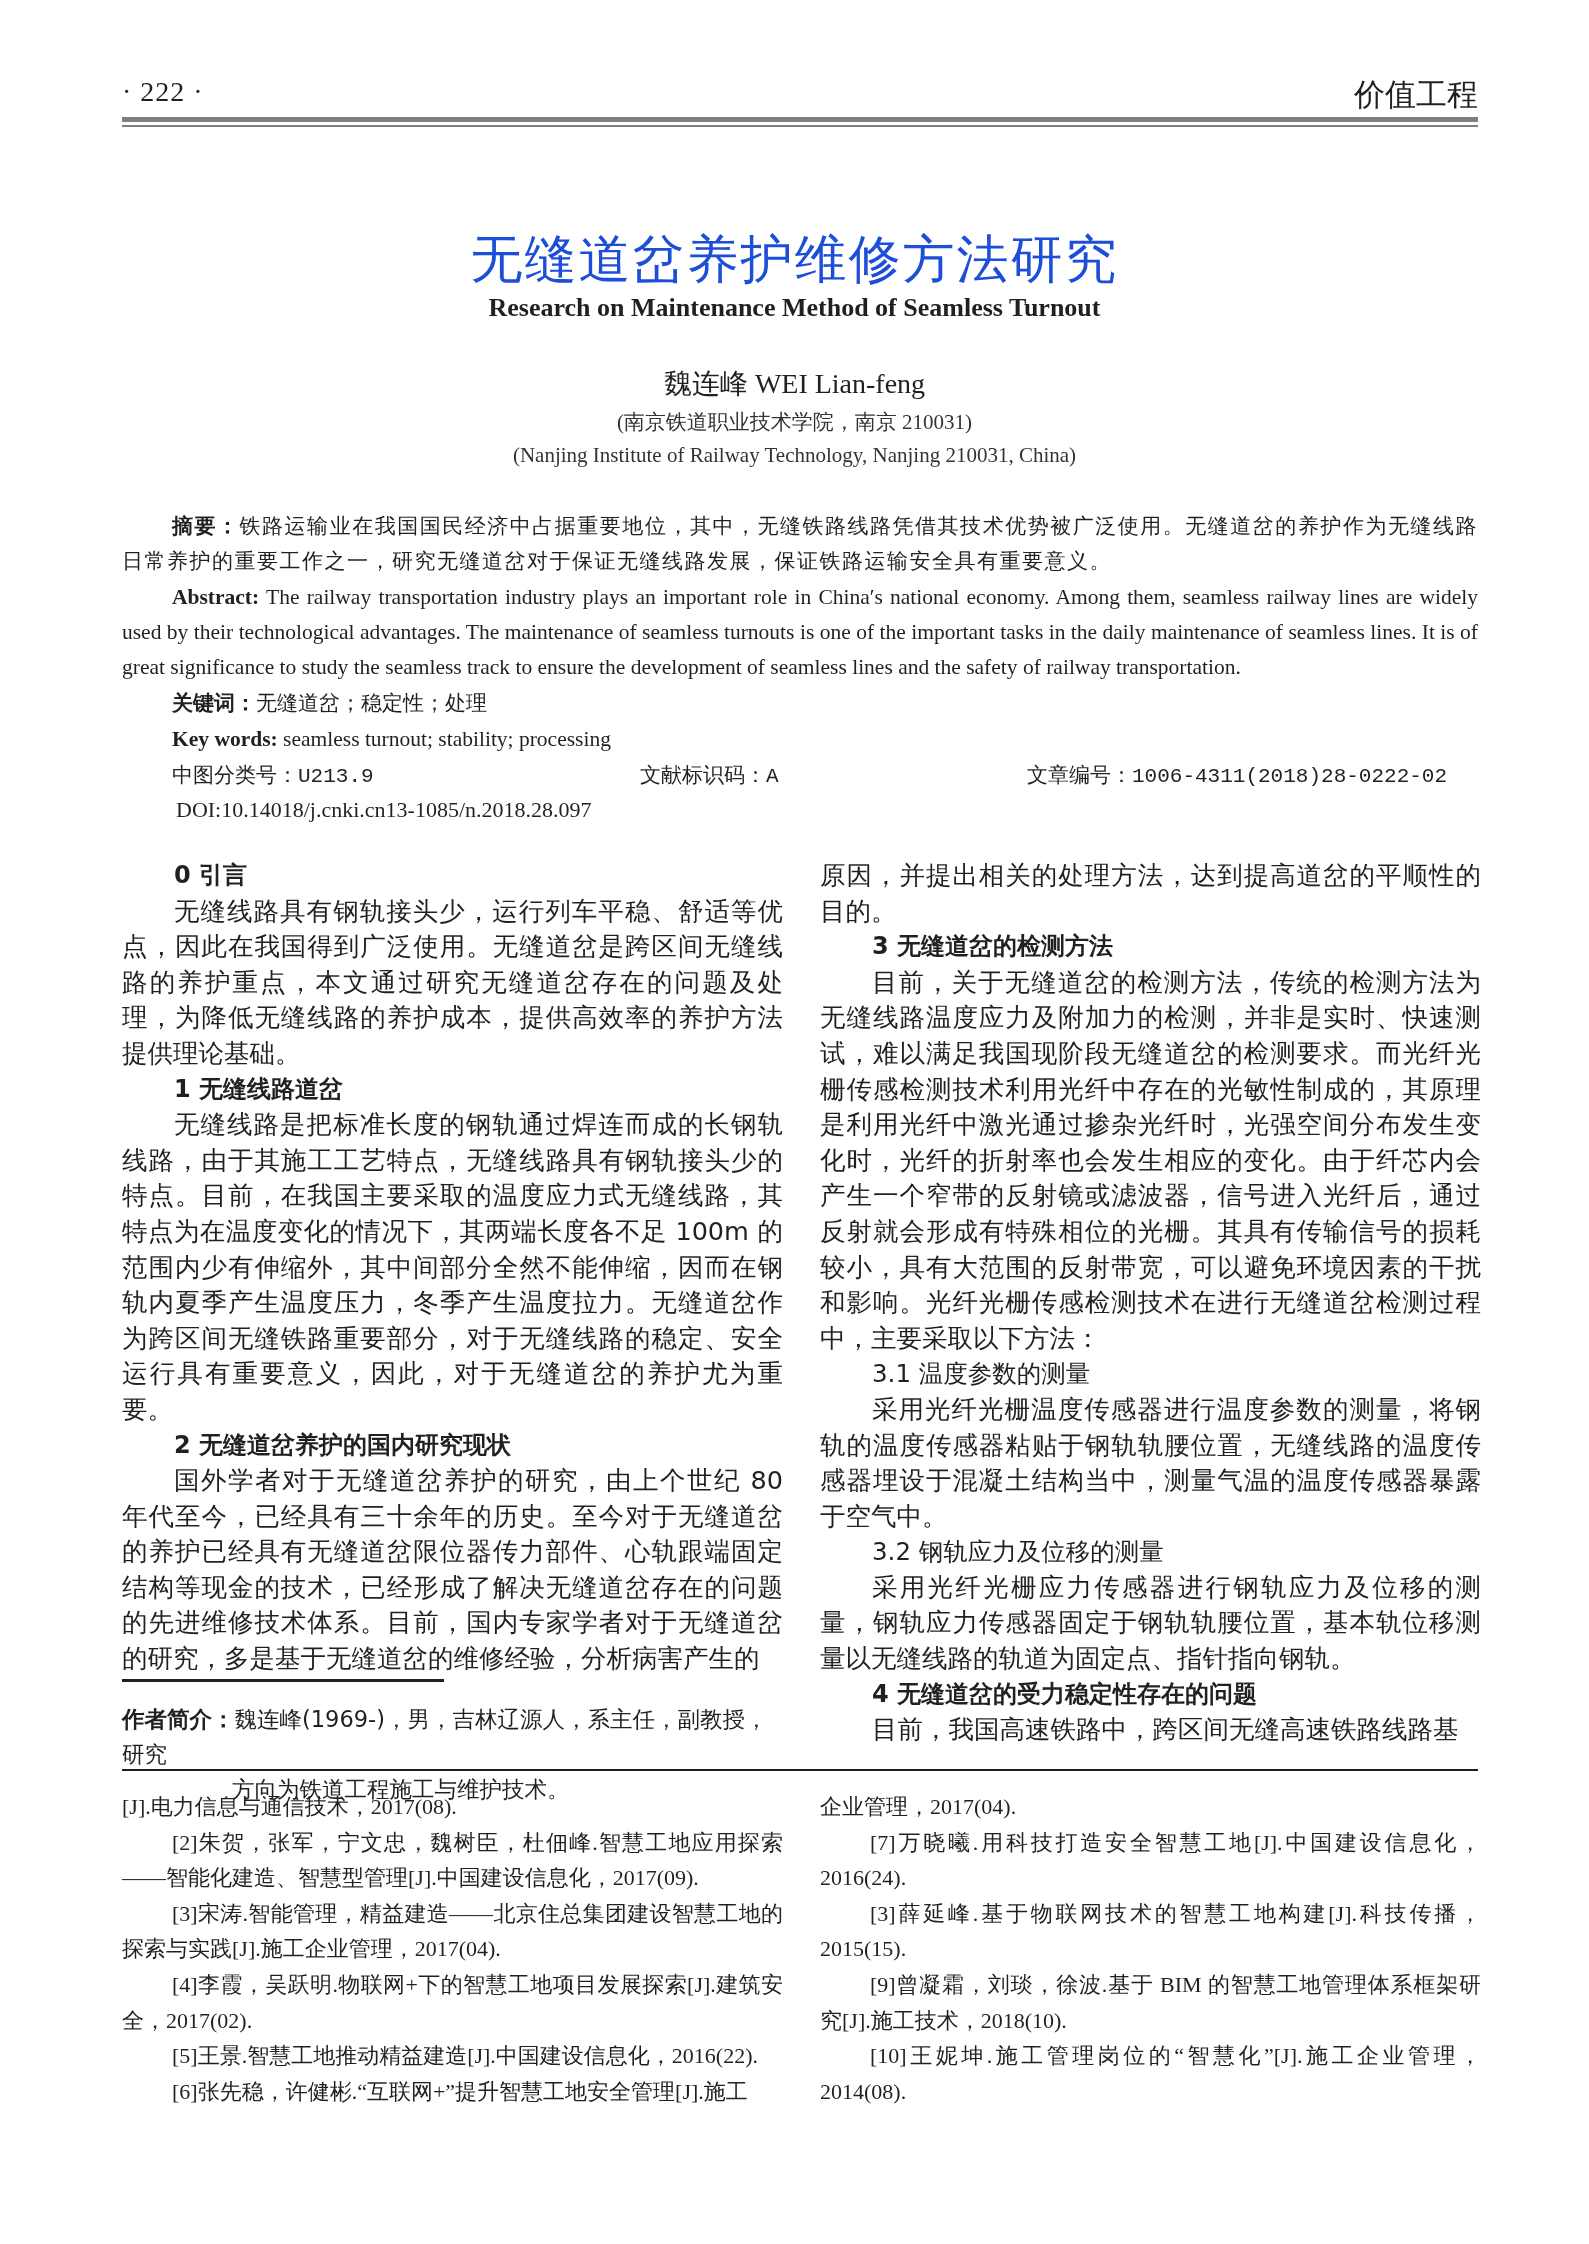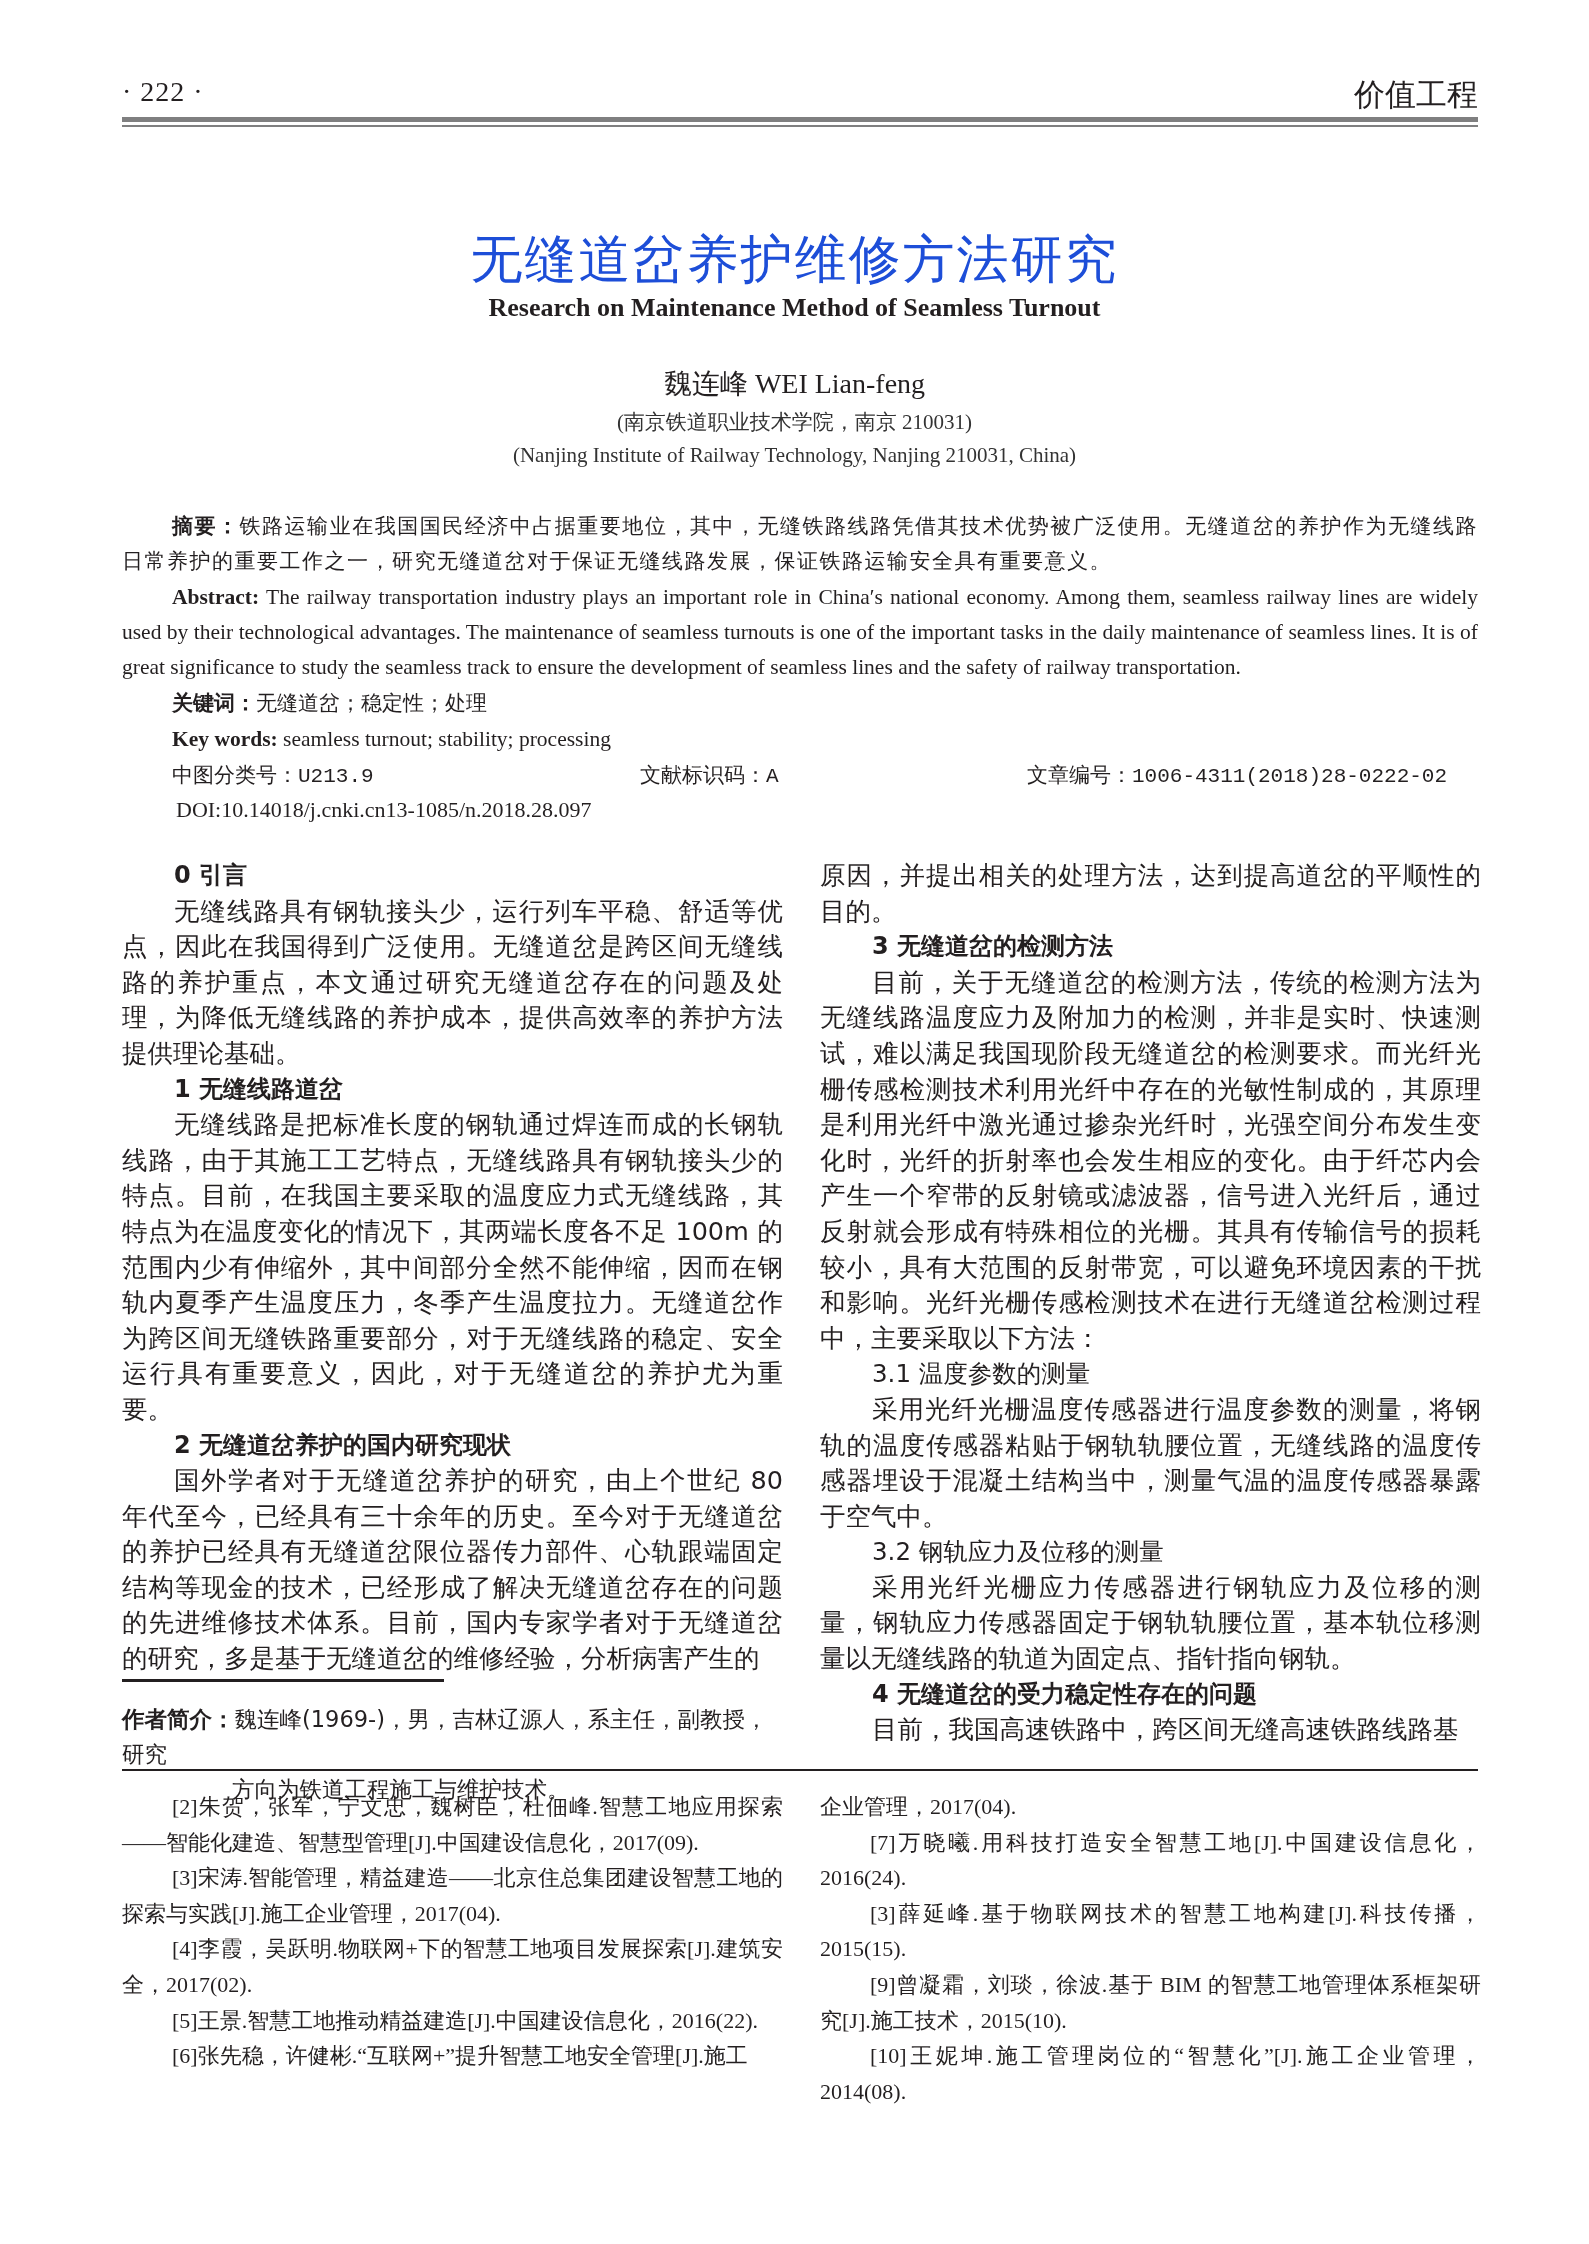--- a/index.html
+++ b/index.html
@@ -116,25 +116,26 @@
 </div>
 
 <div id="fn-rule" class="abs"></div>
 <div id="fn" class="abs">
   <div><span class="fn-label">作者简介：</span><span>魏连峰(1969-)，男，吉林辽源人，系主任，副教授，研究</span></div>
   <div class="fn-line2">方向为铁道工程施工与维护技术。</div>
 </div>
 <div id="full-rule" class="abs"></div>
 
 <div id="refs-left" class="refs serif">
+  <p class="ref cont">[J].电力信息与通信技术，2017(08).</p>
   <p class="ref">[2]朱贺，张军，宁文忠，魏树臣，杜佃峰.智慧工地应用探索——智能化建造、智慧型管理[J].中国建设信息化，2017(09).</p>
   <p class="ref">[3]宋涛.智能管理，精益建造——北京住总集团建设智慧工地的探索与实践[J].施工企业管理，2017(04).</p>
   <p class="ref">[4]李霞，吴跃明.物联网+下的智慧工地项目发展探索[J].建筑安全，2017(02).</p>
   <p class="ref">[5]王景.智慧工地推动精益建造[J].中国建设信息化，2016(22).</p>
   <p class="ref">[6]张先稳，许健彬.“互联网+”提升智慧工地安全管理[J].施工</p>
 </div>
 <div id="refs-right" class="refs serif">
   <p class="ref cont">企业管理，2017(04).</p>
   <p class="ref">[7]万晓曦.用科技打造安全智慧工地[J].中国建设信息化，2016(24).</p>
   <p class="ref">[3]薛延峰.基于物联网技术的智慧工地构建[J].科技传播，2015(15).</p>
-  <p class="ref">[9]曾凝霜，刘琰，徐波.基于 BIM 的智慧工地管理体系框架研究[J].施工技术，2015(10).</p>
+  <p class="ref">[9]曾凝霜，刘琰，徐波.基于 BIM 的智慧工地管理体系框架研究[J].施工技术，2018(10).</p>
   <p class="ref">[10]王妮坤.施工管理岗位的“智慧化”[J].施工企业管理，2014(08).</p>
 </div>
 
 </body></html>

